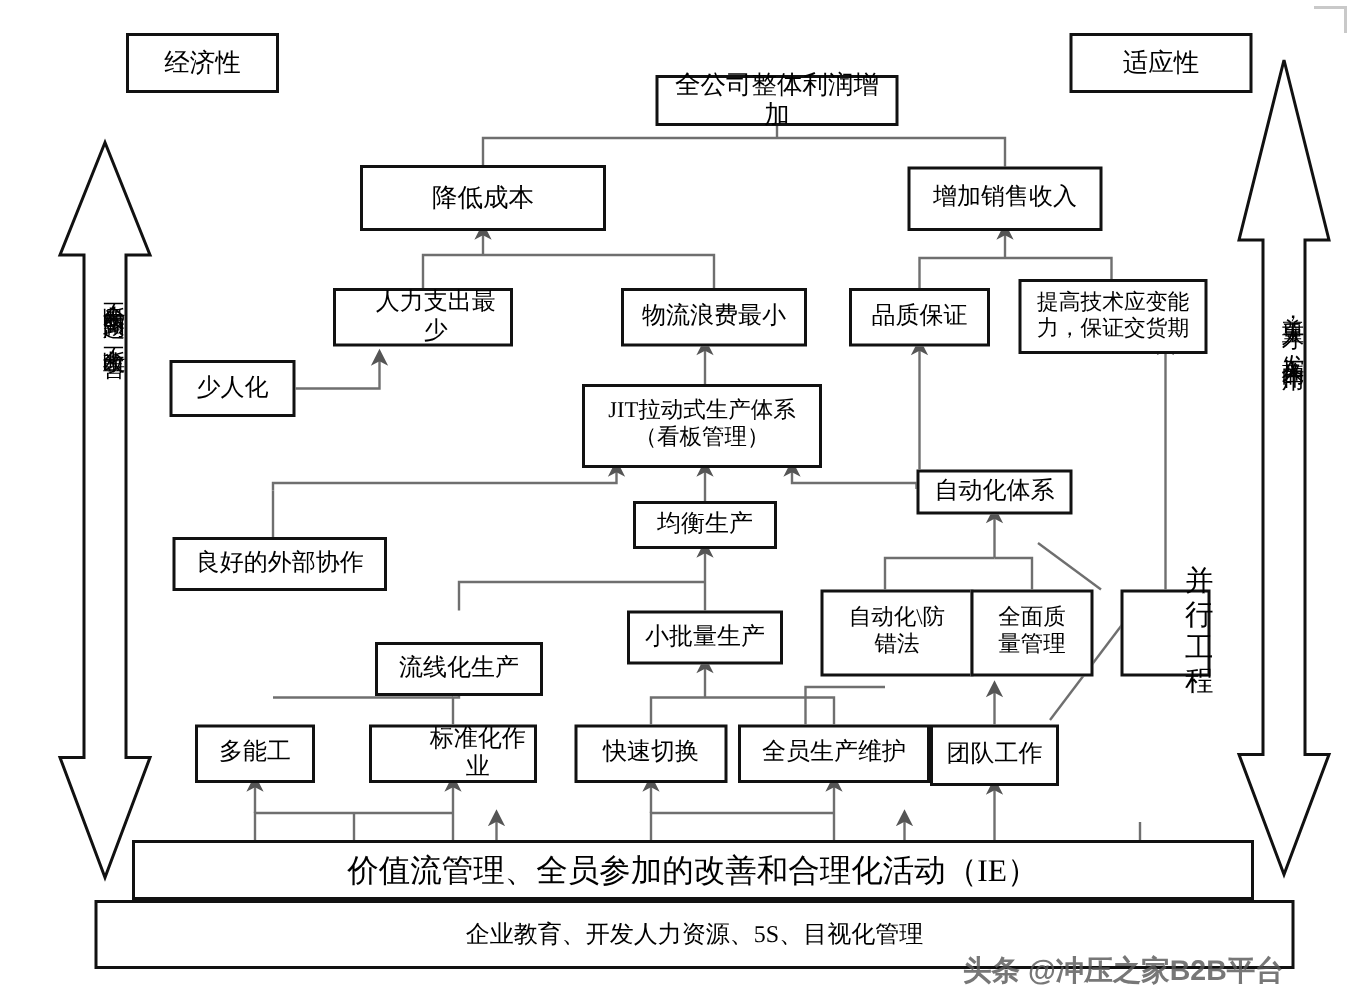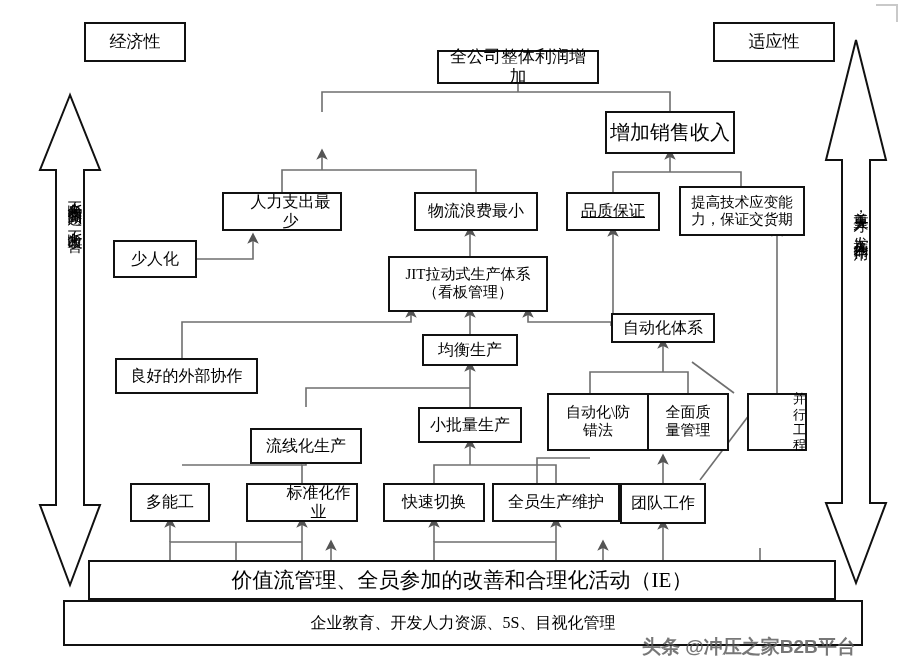--- a/index.html
+++ b/index.html
@@ -146,34 +146,37 @@
   </div>
 
   <div class="vlabel" style="left:60px;top:190px;width:22px;height:330px;font-size:15px;">不断暴露问题，不断改善</div>
 
   <div class="vlabel" style="left:846px;top:200px;width:22px;height:320px;font-size:15px;">尊重人才，发挥人的作用</div>
 
   <div class="box" style="left:437px;top:50px;width:162px;height:34px;font-size:17px;">
     <span>全公司整体利润增加</span>
   </div>
 
-
-  <div class="box" style="left:605px;top:111px;width:130px;height:43px;font-size:20px;">
+  <div class="box" style="left:240px;top:110px;width:164px;height:44px;font-size:17px;">
+    <span>降低成本</span>
+  </div>
+
+  <div class="box" style="left:605px;top:111px;width:130px;height:43px;font-size:16px;">
     <span>增加销售收入</span>
   </div>
 
   <div class="box" style="left:222px;top:192px;width:120px;height:39px;font-size:16px;padding-left:20px;">
     <span>人力支出最少</span>
   </div>
 
   <div class="box" style="left:414px;top:192px;width:124px;height:39px;font-size:16px;">
     <span>物流浪费最小</span>
   </div>
 
-  <div class="box" style="left:566px;top:192px;width:94px;height:39px;font-size:16px;text-decoration:underline;">
+  <div class="box" style="left:566px;top:192px;width:94px;height:39px;font-size:16px;">
     <span>品质保证</span>
   </div>
 
   <div class="box" style="left:679px;top:186px;width:126px;height:50px;font-size:14.5px;">
     <span>提高技术应变能
 力，保证交货期</span>
   </div>
 
   <div class="box" style="left:113px;top:240px;width:84px;height:38px;font-size:16px;">
     <span>少人化</span>
@@ -207,21 +210,21 @@
   <div class="box" style="left:547px;top:393px;width:102px;height:58px;font-size:15px;">
     <span>自动化\防
 错法</span>
   </div>
 
   <div class="box" style="left:647px;top:393px;width:82px;height:58px;font-size:15px;">
     <span>全面质
 量管理</span>
   </div>
 
-  <div class="box" style="left:747px;top:393px;width:60px;height:58px;font-size:13px;padding-left:48px;">
+  <div class="box" style="left:747px;top:393px;width:60px;height:58px;font-size:19px;padding-left:48px;">
     <span>并行
 工程</span>
   </div>
 
   <div class="box" style="left:130px;top:483px;width:80px;height:39px;font-size:16px;">
     <span>多能工</span>
   </div>
 
   <div class="box" style="left:246px;top:483px;width:112px;height:39px;font-size:16px;padding-left:36px;">
     <span>标准化作业</span>

